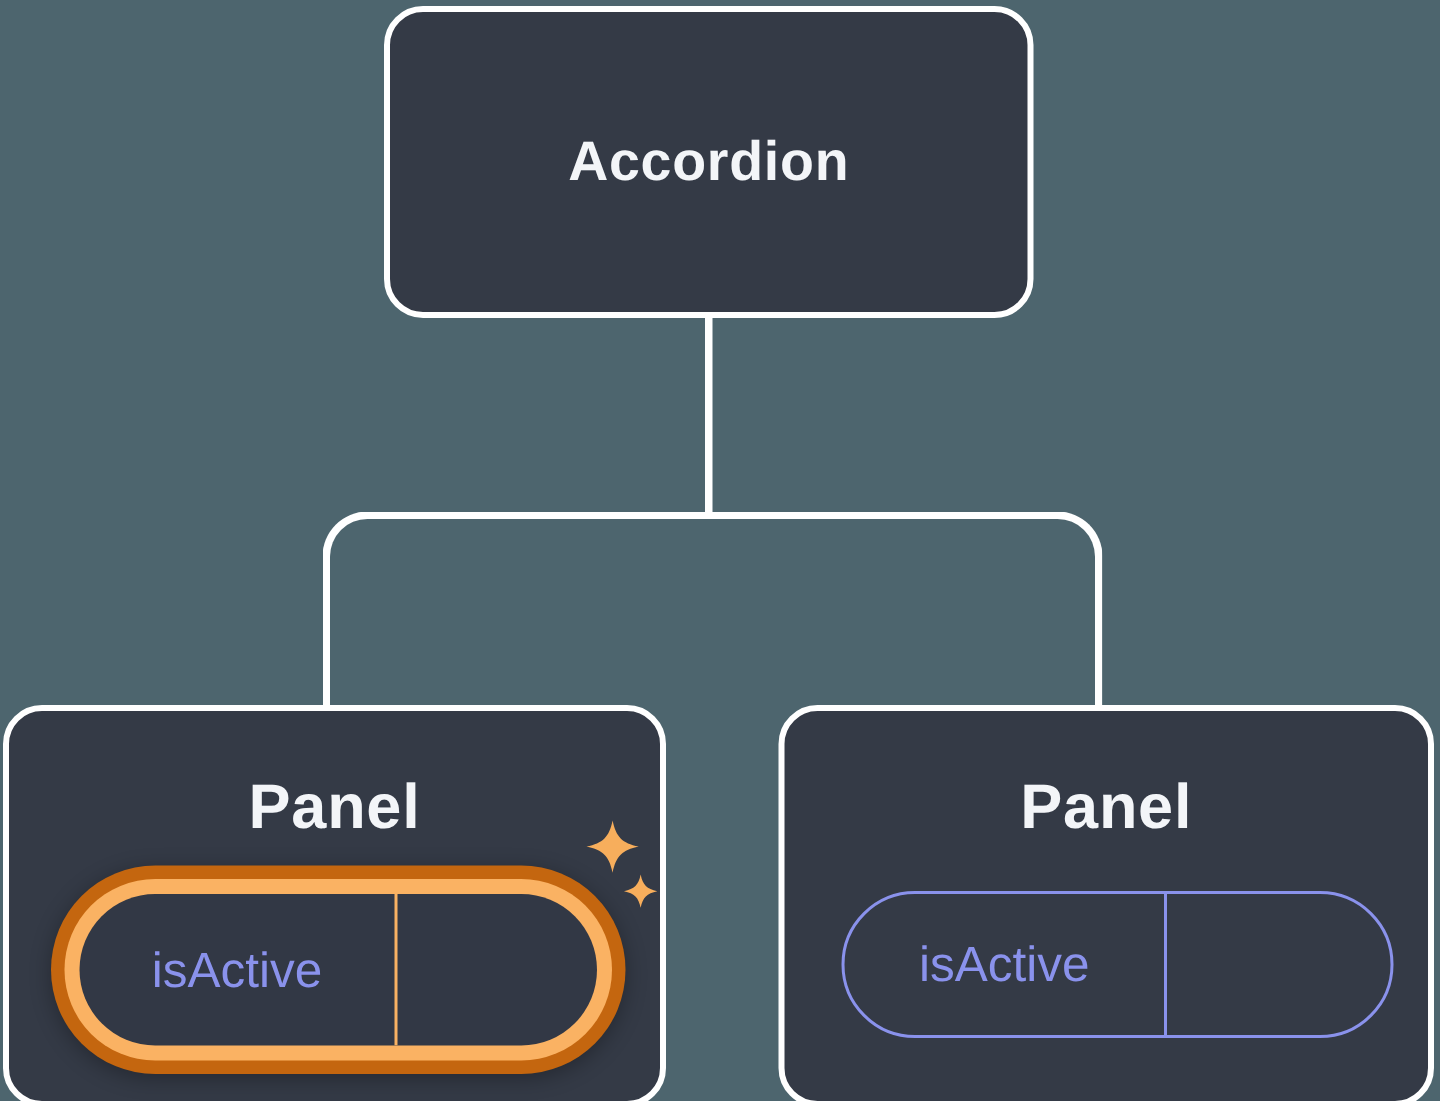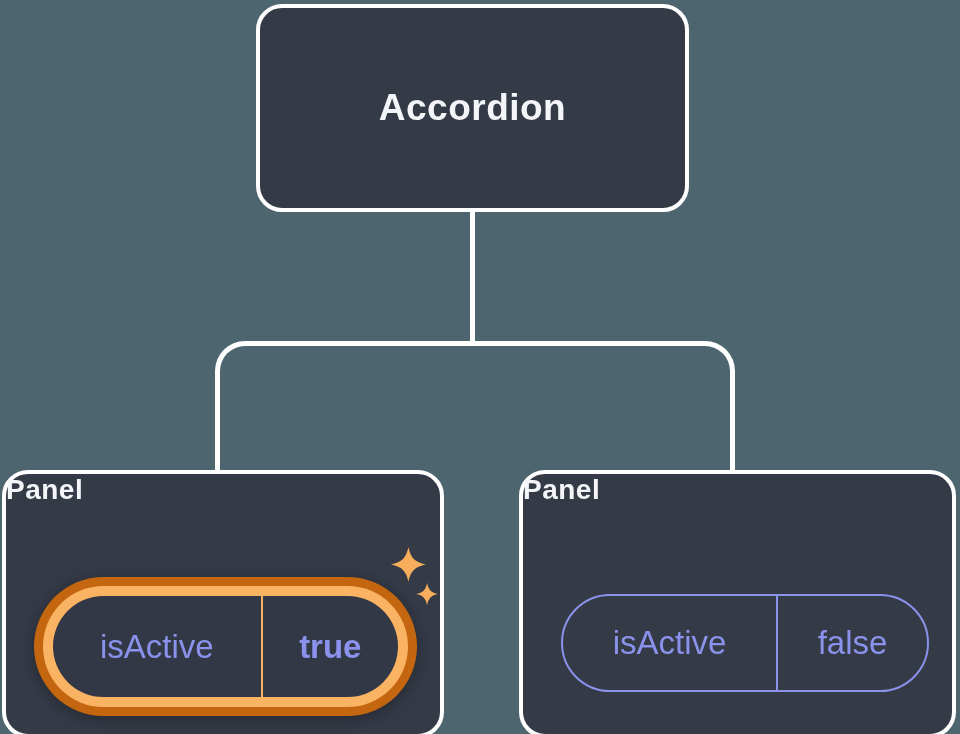--- a/index.html
+++ b/index.html
@@ -50,23 +50,24 @@
     border-right:5px solid var(--card_border);
     border-radius:30px 30px 0 0;
   }
   .panel-node{
     top:470px; height:268px;
     display:block;
   }
   .panel-left{ left:2px; width:442px; }
   .panel-right{ left:519px; width:437px; }
   .panel-title{
-    text-align:left;
+    margin-top:40px;
+    text-align:center;
     color:var(--title_text);
-    font-size:28px;
+    font-size:42px;
     font-weight:600;
     letter-spacing:.5px;
   }
   
   .pill-active-outer{
     position:absolute;
     left:28px; top:103px; width:383px; height:139px;
     background:var(--orange_dark);
     border-radius:999px;
     box-shadow:0 3px 14px rgba(0,0,0,0.30);
@@ -135,32 +136,30 @@
 <div class="connector-bracket"></div>
 
 <div class="node panel-node panel-left">
   <div class="panel-title">Panel</div>
 
   <div class="pill-active-outer">
     <div class="pill-active-mid">
       <div class="pill-active-inner">
         <span class="cell cell-key-active">isActive</span>
         <span class="divider-orange"></span>
-        <span class="cell cell-val-active">true</span>
       </div>
     </div>
   </div>
 
   <svg class="sparkles" viewBox="0 0 58 70" xmlns="http://www.w3.org/2000/svg">
     <path fill="var(--sparkle)" transform="translate(7,9) scale(0.58)" d="M30 0C34 19 41 26 60 30C41 34 34 41 30 60C26 41 19 34 0 30C19 26 26 19 30 0Z"></path>
     <path fill="var(--sparkle)" transform="translate(32,45) scale(0.37)" d="M30 0C34 19 41 26 60 30C41 34 34 41 30 60C26 41 19 34 0 30C19 26 26 19 30 0Z"></path>
   </svg>
 </div>
 
 <div class="node panel-node panel-right">
   <div class="panel-title">Panel</div>
 
   <div class="pill-inactive">
     <span class="cell cell-key-inactive">isActive</span>
     <span class="divider-purple"></span>
-    <span class="cell cell-val-inactive">false</span>
   </div>
 </div>
 
 </body></html>

